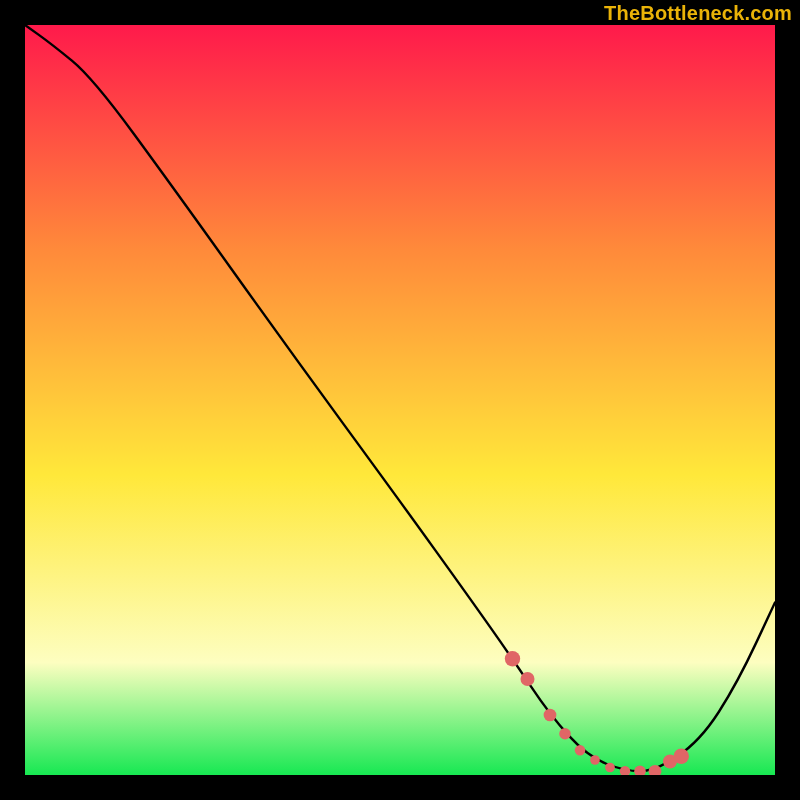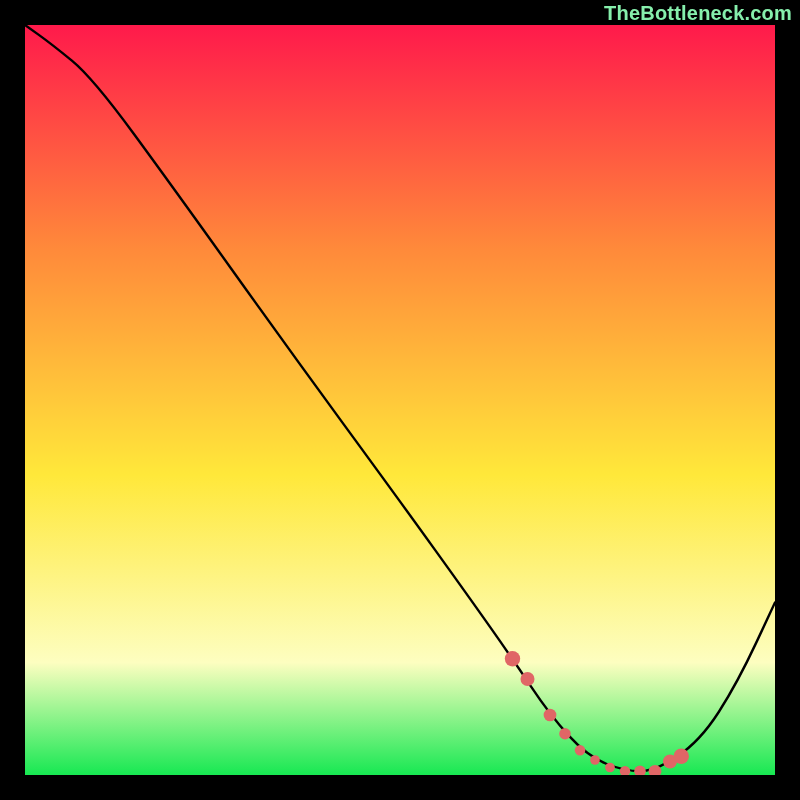--- a/index.html
+++ b/index.html
@@ -23,21 +23,21 @@
     width: 750px;
     height: 750px;
   }
   .watermark {
     position: absolute;
     top: 2px;
     right: 8px;
     font-family: Arial, Helvetica, sans-serif;
     font-size: 20px;
     font-weight: 600;
-    color: #86efac;
+    color: #eab308;
     letter-spacing: 0.2px;
   }
 </style>
 </head>
 <body>
 
 <div class="frame">
   <div class="watermark">TheBottleneck.com</div>
   <svg class="plot" viewBox="0 0 750 750" preserveAspectRatio="none">
     <defs>

